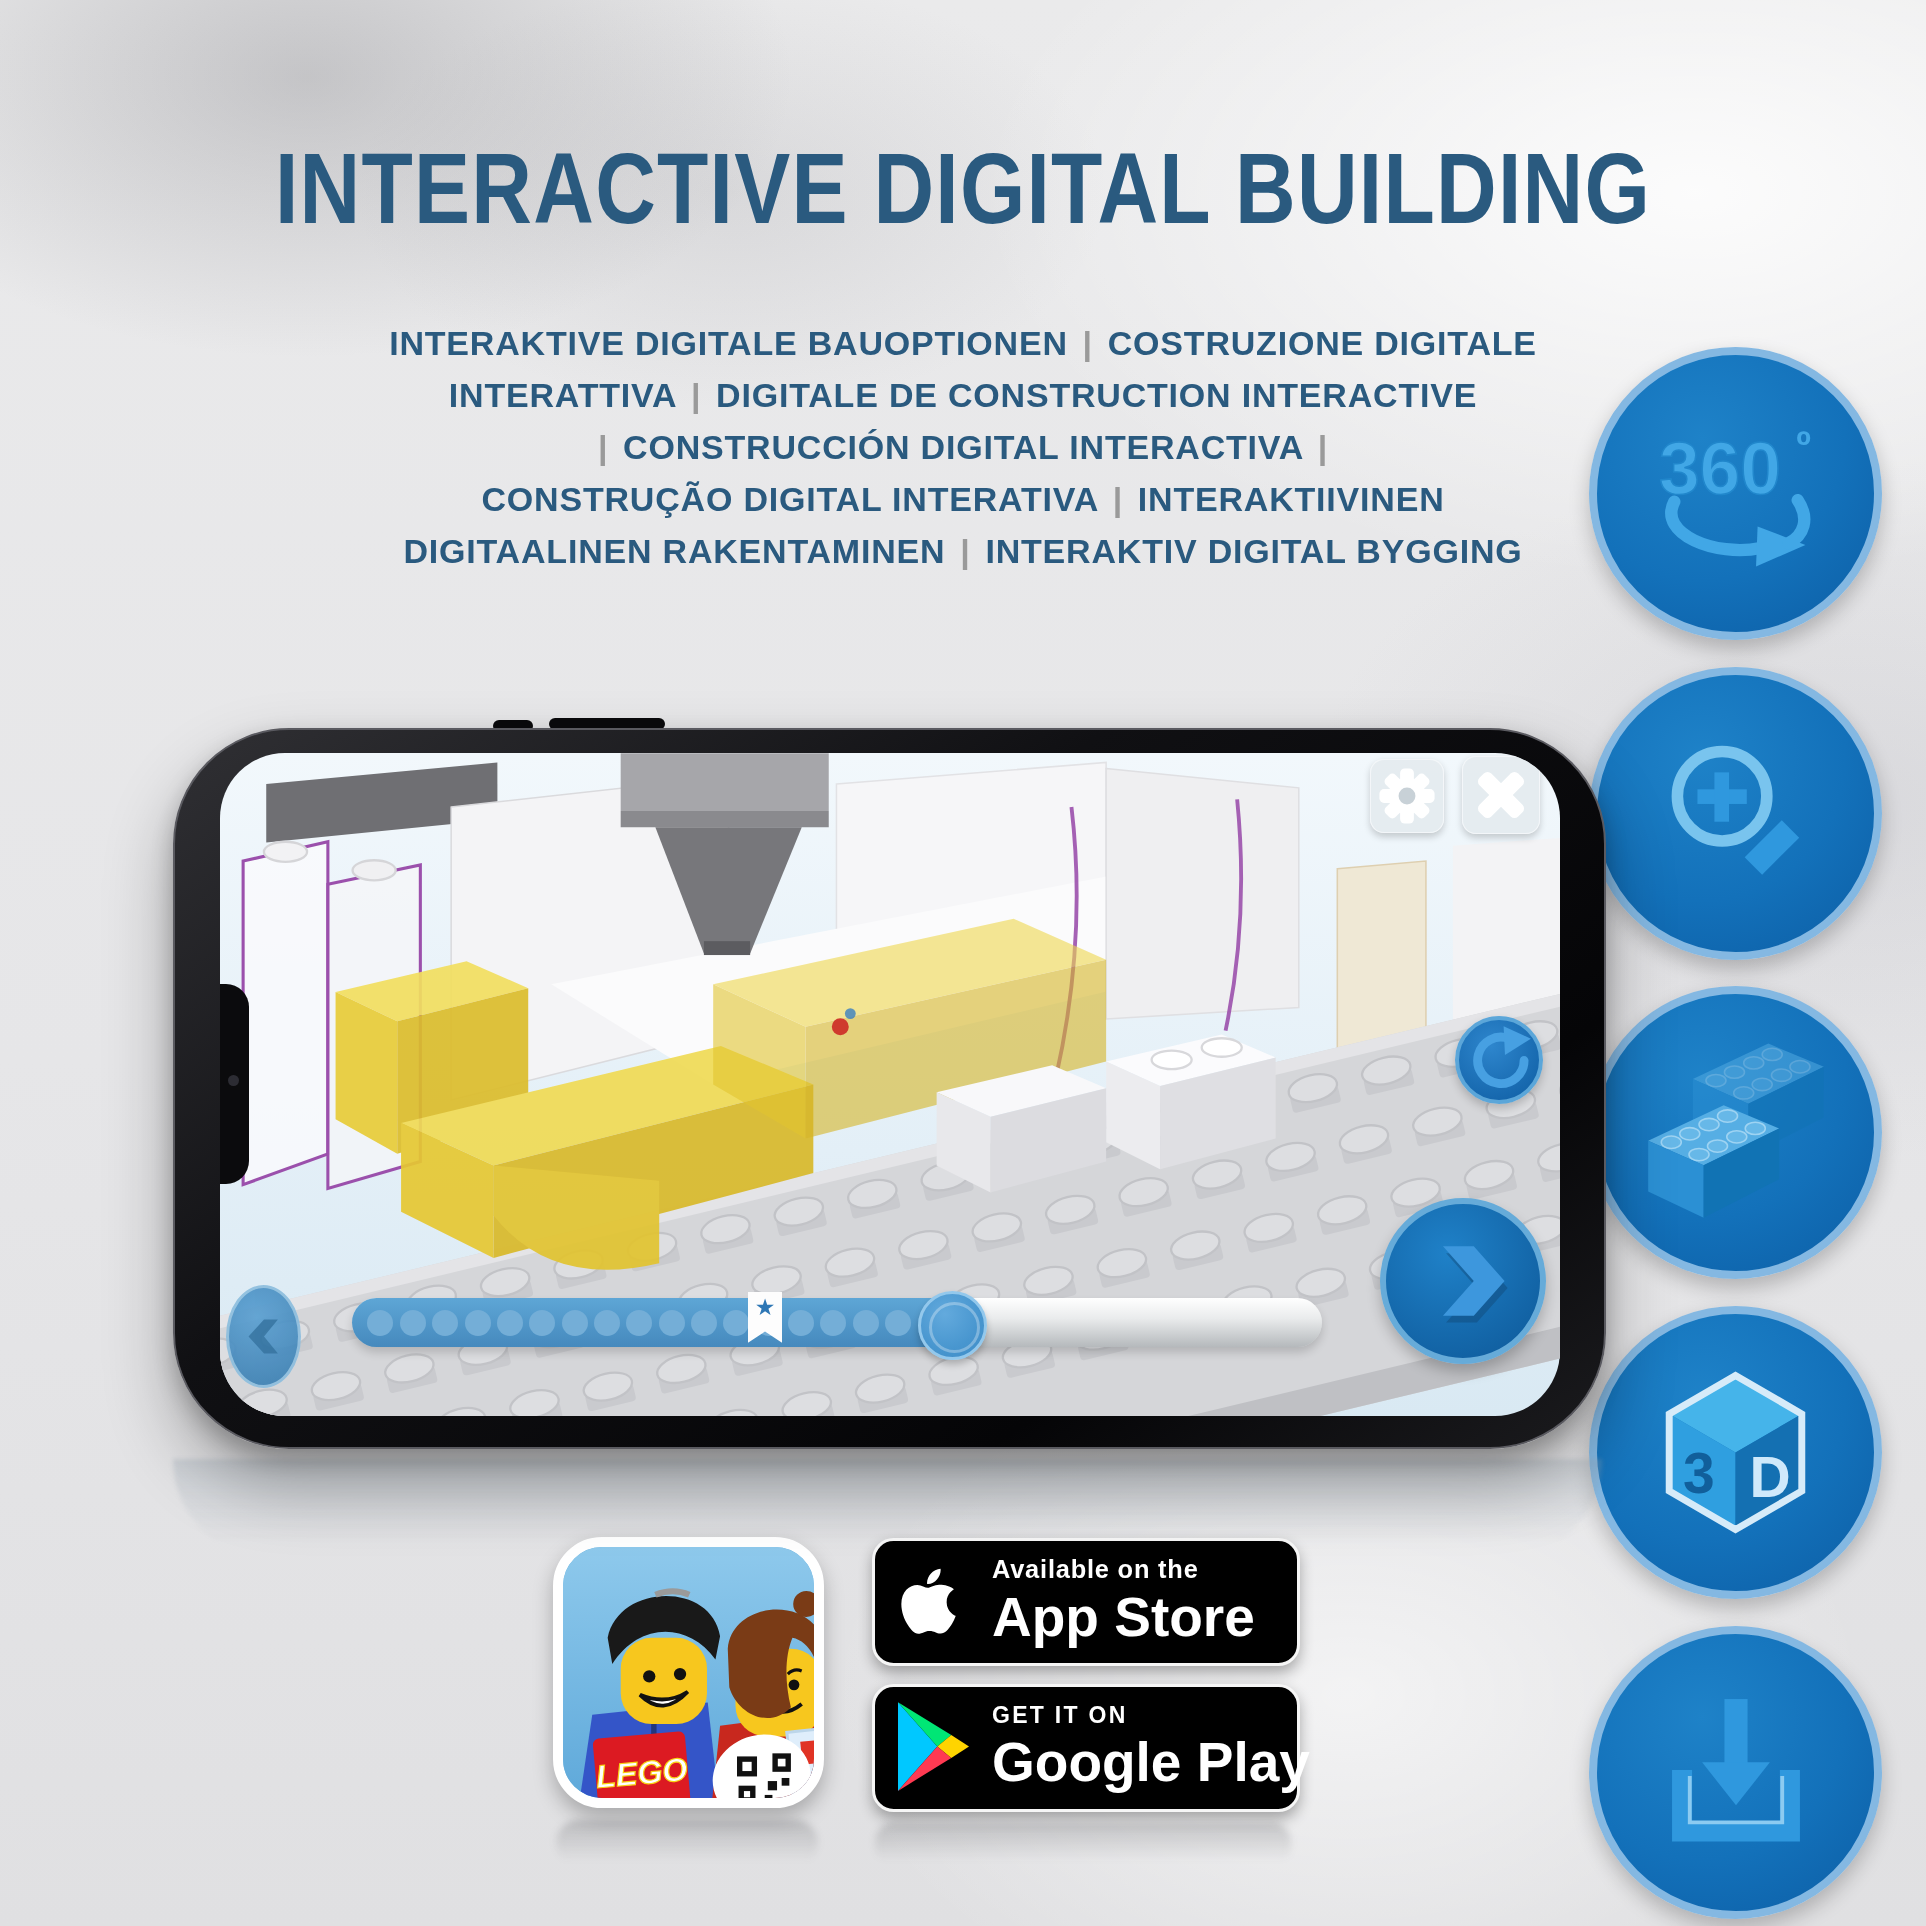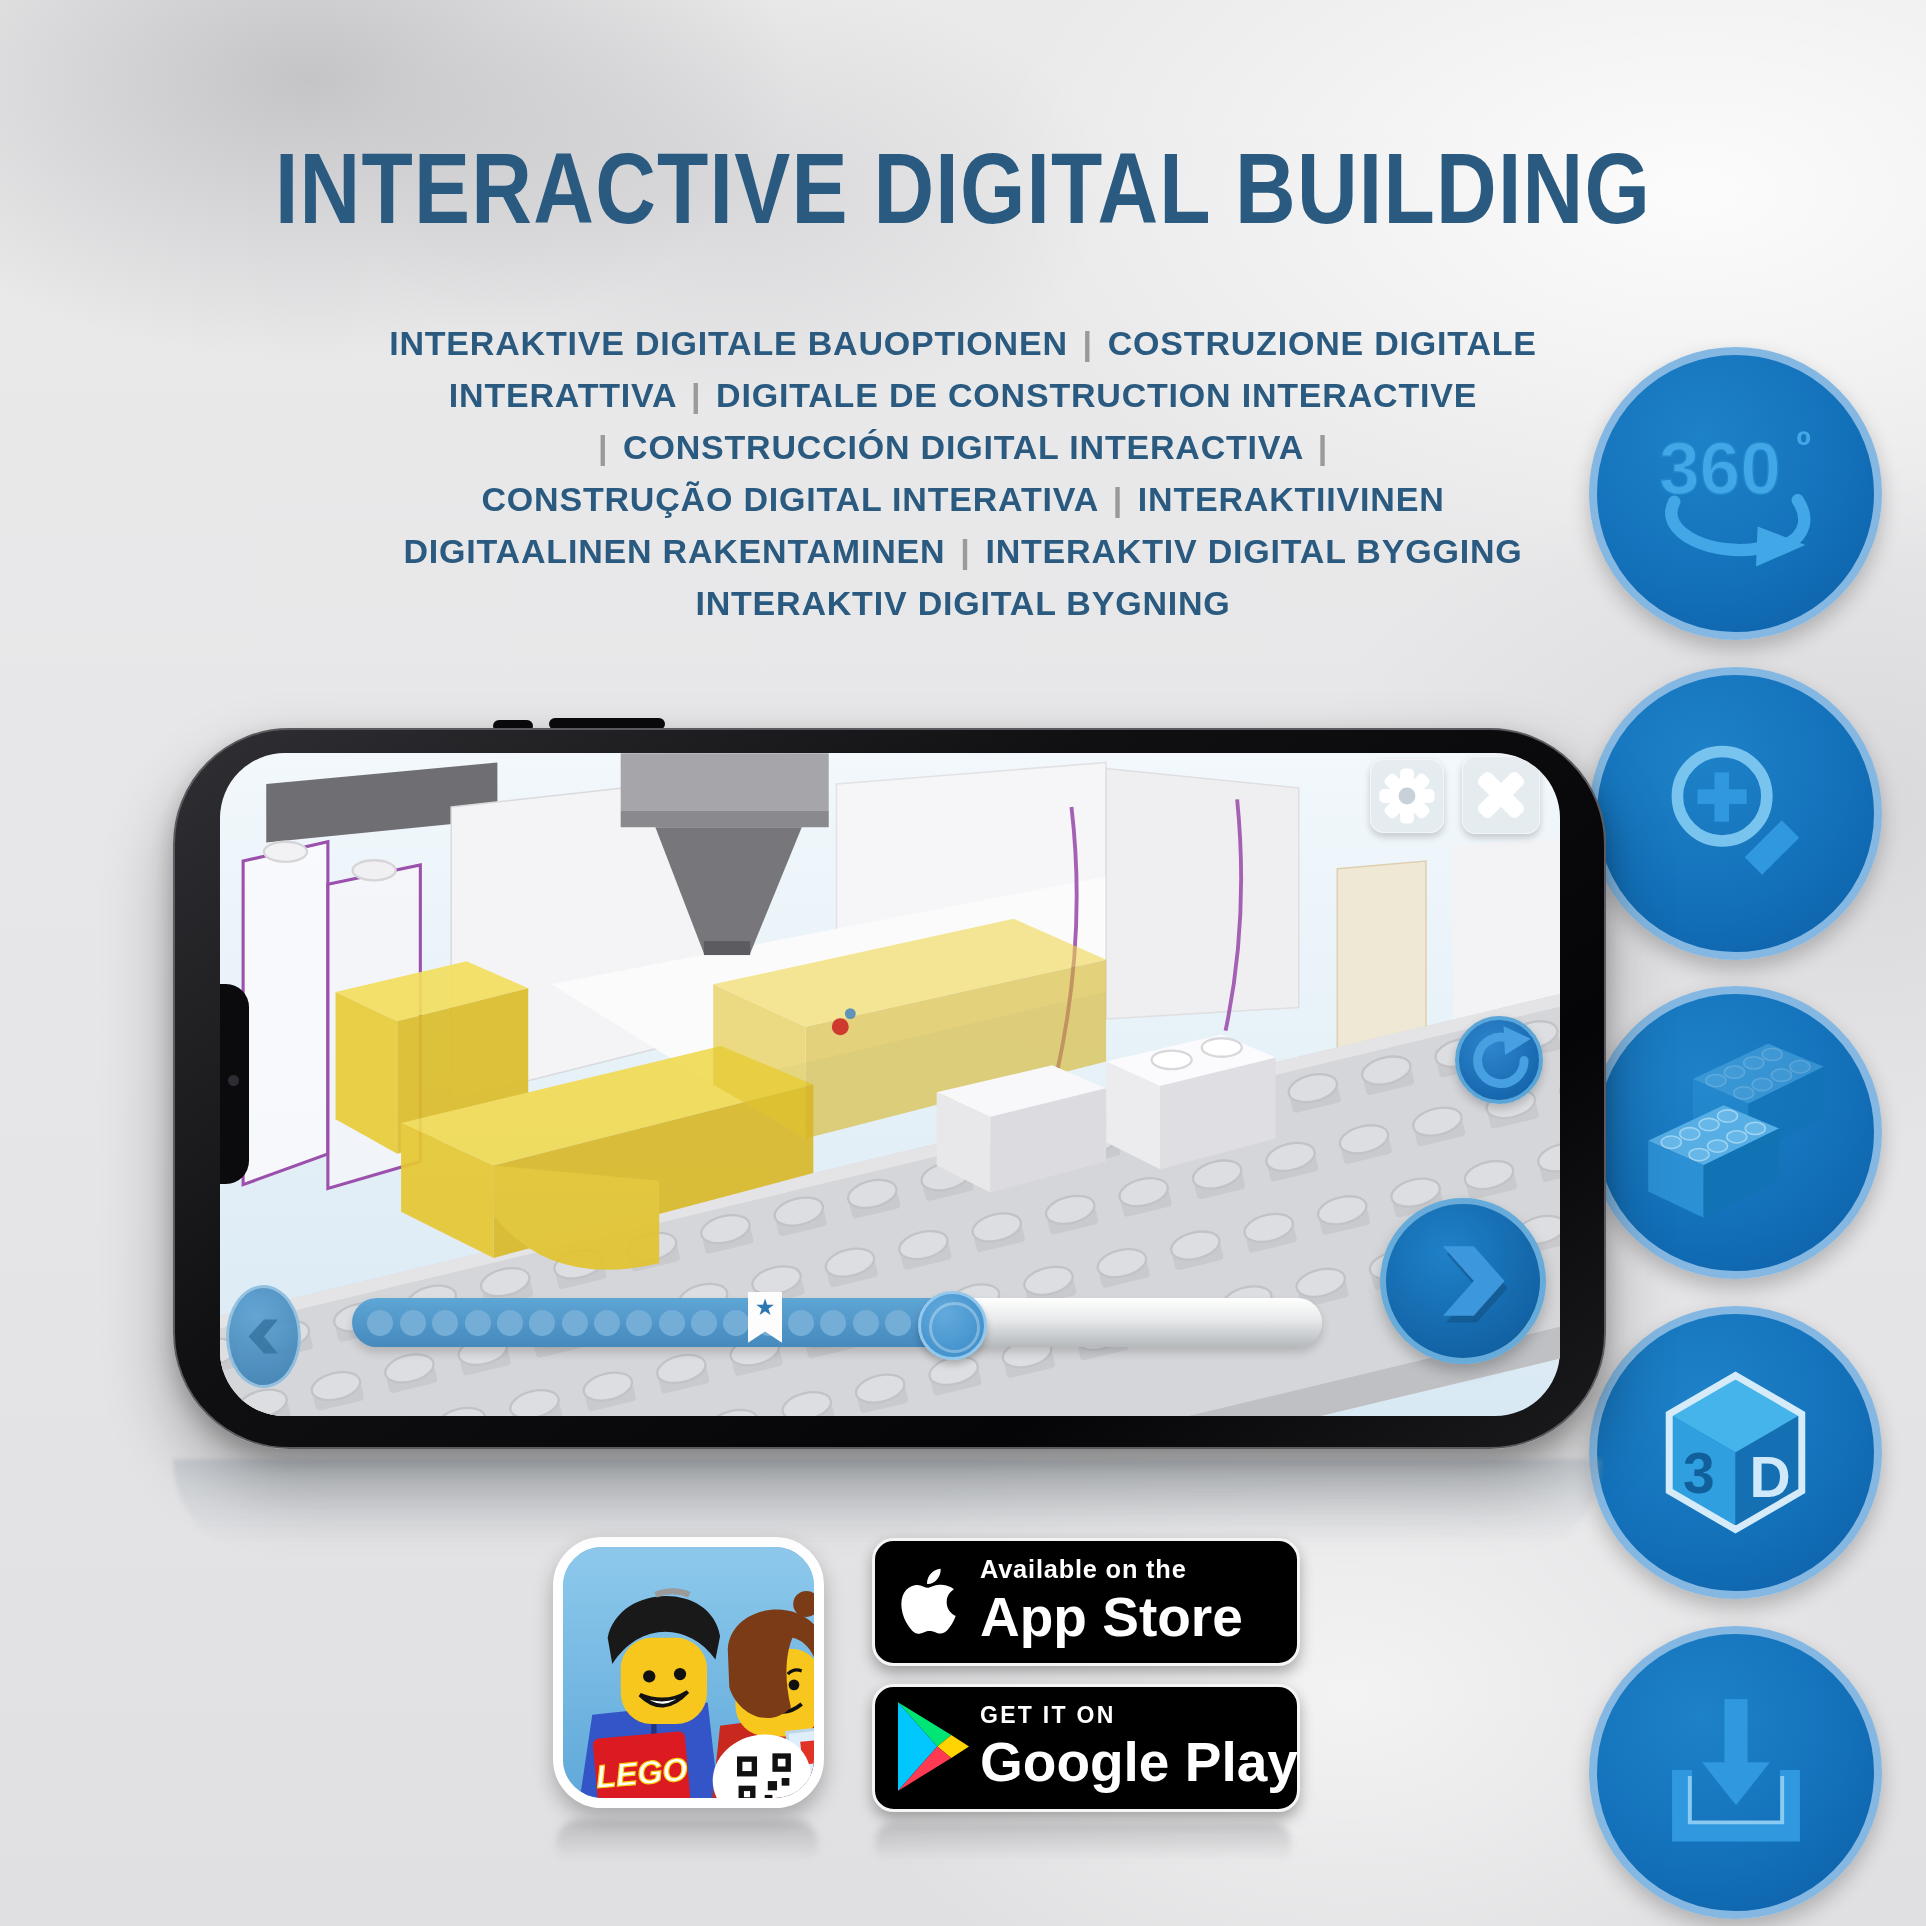--- a/index.html
+++ b/index.html
@@ -65,38 +65,37 @@
   
   .phone-reflection{position:absolute;left:173px;top:1459px;width:1429px;height:100px;border-radius:0 0 116px 116px;
     background:linear-gradient(180deg,rgba(150,165,178,.30),rgba(150,165,178,0) 85%);filter:blur(2.3px);}
   .soft-reflect{position:absolute;filter:blur(3.9px);background:linear-gradient(180deg,rgba(60,62,66,.22),rgba(60,62,66,0) 90%);}
   
   .app-icon{position:absolute;left:553px;top:1537px;width:251px;height:251px;border:10px solid #ffffff;
     border-radius:49px;overflow:hidden;box-shadow:0 9.2px 20px rgba(0,0,0,.25);background:#6db5e0;}
   .store-badge{position:absolute;left:872px;width:422px;height:122px;background:#000;border:3.9px solid #f6f6f6;
     border-radius:21.6px;box-shadow:0 6.2px 14px rgba(0,0,0,.30);display:flex;align-items:center;color:#fff;}
   .store-badge .logo{margin-left:23px;flex:0 0 auto;}
-  .store-badge .texts{margin-left:11px;display:flex;flex-direction:column;justify-content:center;}
+  .store-badge .texts{margin-left:23px;display:flex;flex-direction:column;justify-content:center;}
   .badge-tag{font-size:25.4px;font-weight:600;letter-spacing:0.8px;}
   .badge-name{font-size:55px;font-weight:600;letter-spacing:0;margin-top:1.5px;white-space:nowrap;}
   .gp-tag{font-size:23px;font-weight:700;letter-spacing:2.3px;}
 </style>
 </head>
 <body>
 
 <div class="canvas">
 
   <div class="title">INTERACTIVE DIGITAL BUILDING</div>
   <div class="subtitle">
       <div>INTERAKTIVE DIGITALE BAUOPTIONEN <span class="pipe">|</span> COSTRUZIONE DIGITALE</div>
       <div>INTERATTIVA <span class="pipe">|</span> DIGITALE DE CONSTRUCTION INTERACTIVE</div>
       <div><span class="pipe">|</span> CONSTRUCCIÓN DIGITAL INTERACTIVA <span class="pipe">|</span></div>
       <div>CONSTRUÇÃO DIGITAL INTERATIVA <span class="pipe">|</span> INTERAKTIIVINEN</div>
       <div>DIGITAALINEN RAKENTAMINEN <span class="pipe">|</span> INTERAKTIV DIGITAL BYGGING</div>
-      <div>INTERAKTIV DIGITAL BYGNING</div>
     </div>
 
   <div class="rail-circle" style="top:347px">
     <svg width="182" height="182" viewBox="0 0 236 236">
       <text x="18" y="118" font-size="95" font-weight="700" fill="#41a7e6" stroke="#2187cc" stroke-width="2">360</text>
       <text x="196" y="72" font-size="52" font-weight="700" fill="#41a7e6">º</text>
       <path d="M38,128 C16,170 92,200 150,188" stroke="#41a7e6" stroke-width="16" fill="none" stroke-linecap="round"></path>
       <polygon points="146,160 208,184 144,212" fill="#41a7e6"></polygon>
       <path d="M198,126 C214,150 206,172 186,182" stroke="#41a7e6" stroke-width="16" fill="none" stroke-linecap="round"></path>
     </svg>

